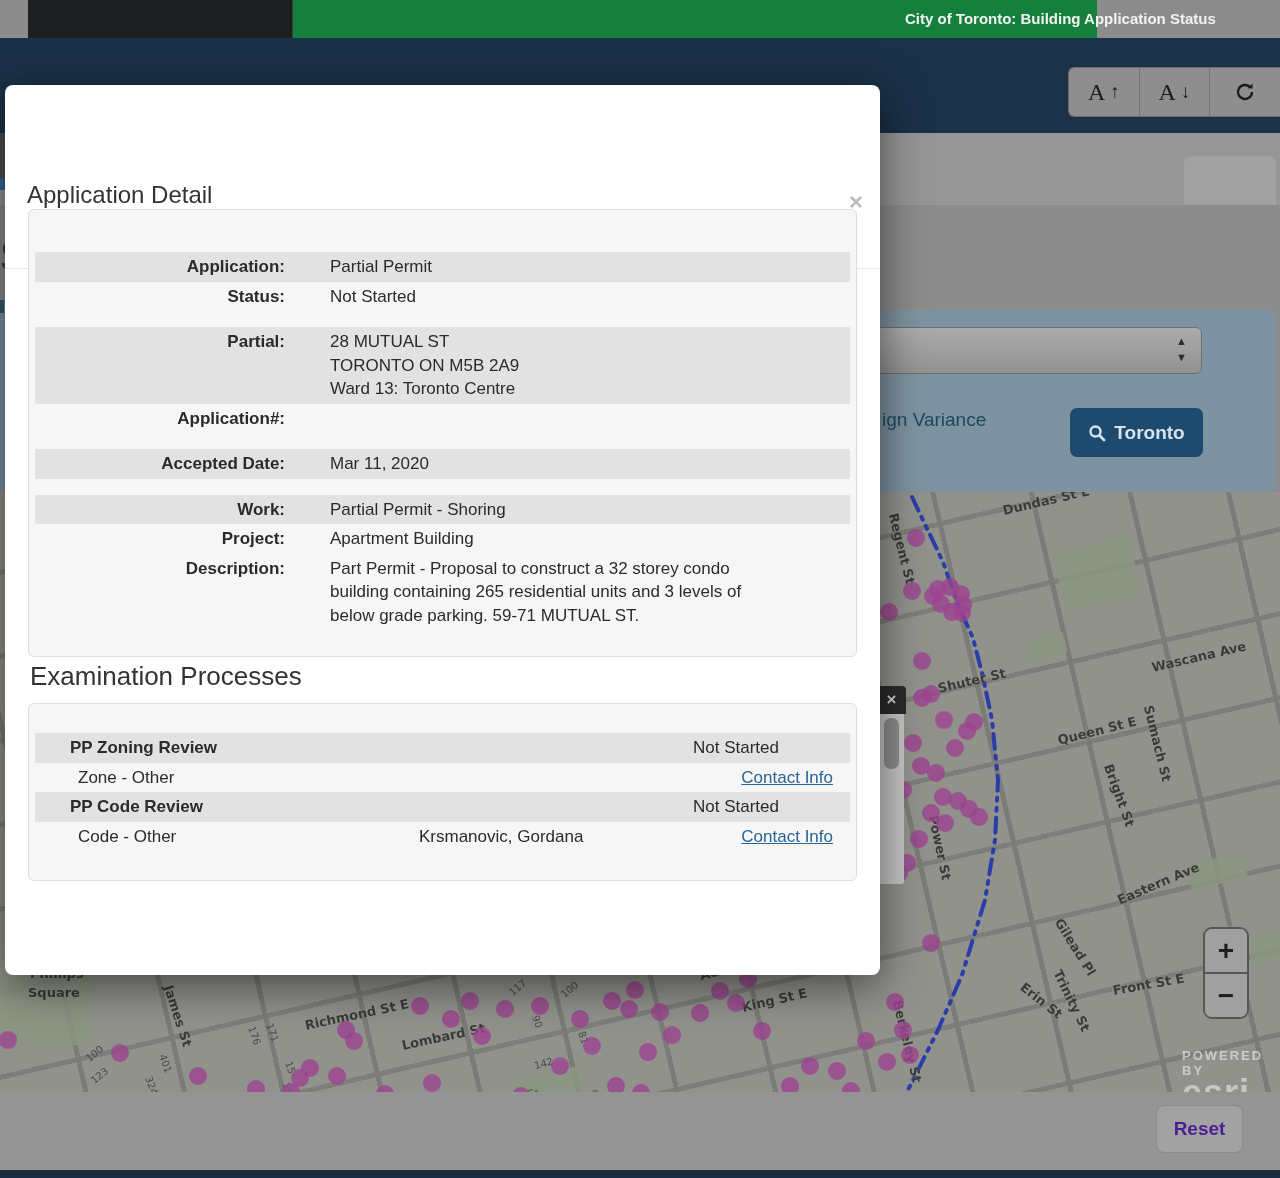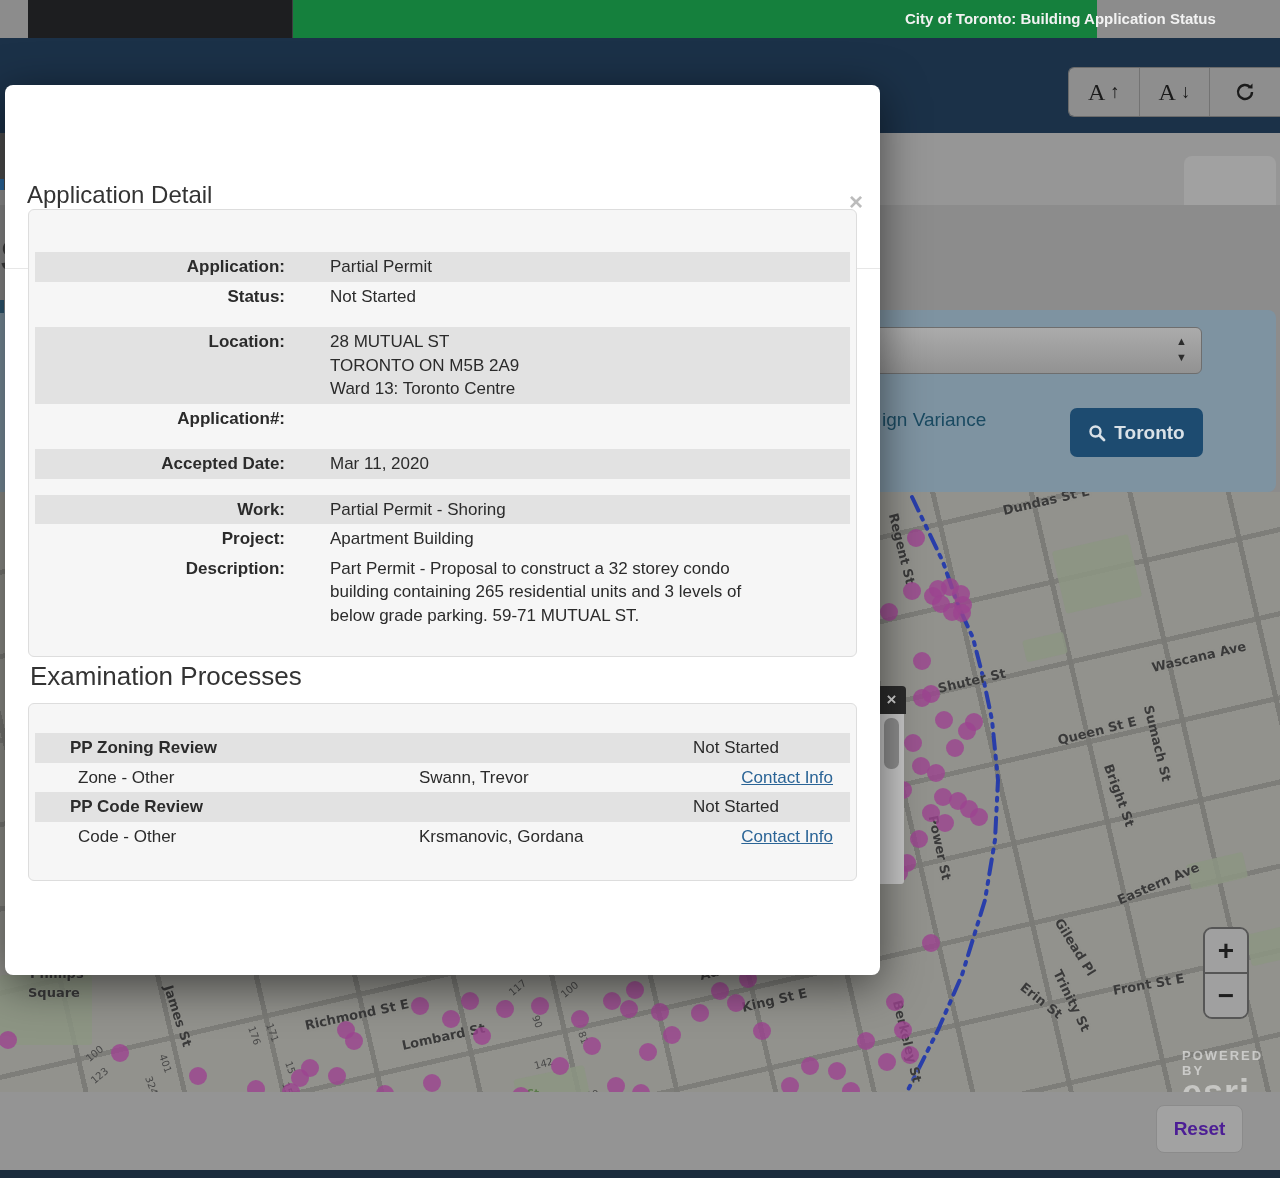--- a/index.html
+++ b/index.html
@@ -336,21 +336,21 @@
           <div>Partial Permit</div>
         </div>
       </div>
       <div class="drow">
         <div class="dlabel">Status:</div>
         <div class="dval">
           <div>Not Started</div>
         </div>
       </div>
       <div class="drow stripe">
-        <div class="dlabel">Location:</div>
+        <div class="dlabel">Partial:</div>
         <div class="dval">
           <div>28 MUTUAL ST</div>
           <div>TORONTO ON M5B 2A9</div>
           <div>Ward 13: Toronto Centre</div>
         </div>
       </div>
       <div class="drow">
         <div class="dlabel">Application#:</div>
       </div>
       <div class="drow stripe">
@@ -385,21 +385,20 @@
   <div class="exam-panel" id="exam-panel">
       <div class="erow stripe">
         <div class="ecol1 bold">PP Zoning Review</div>
         <div class="ecol2"></div>
         <div class="ecol3">
           <div class="status-only">Not Started</div>
         </div>
       </div>
       <div class="erow">
         <div class="ecol1 indent">Zone - Other</div>
-        <div class="ecol2">Swann, Trevor</div>
         <div class="ecol3">
           <a class="contact" href="#">Contact Info</a>
         </div>
       </div>
       <div class="erow stripe">
         <div class="ecol1 bold">PP Code Review</div>
         <div class="ecol2"></div>
         <div class="ecol3">
           <div class="status-only">Not Started</div>
         </div>

